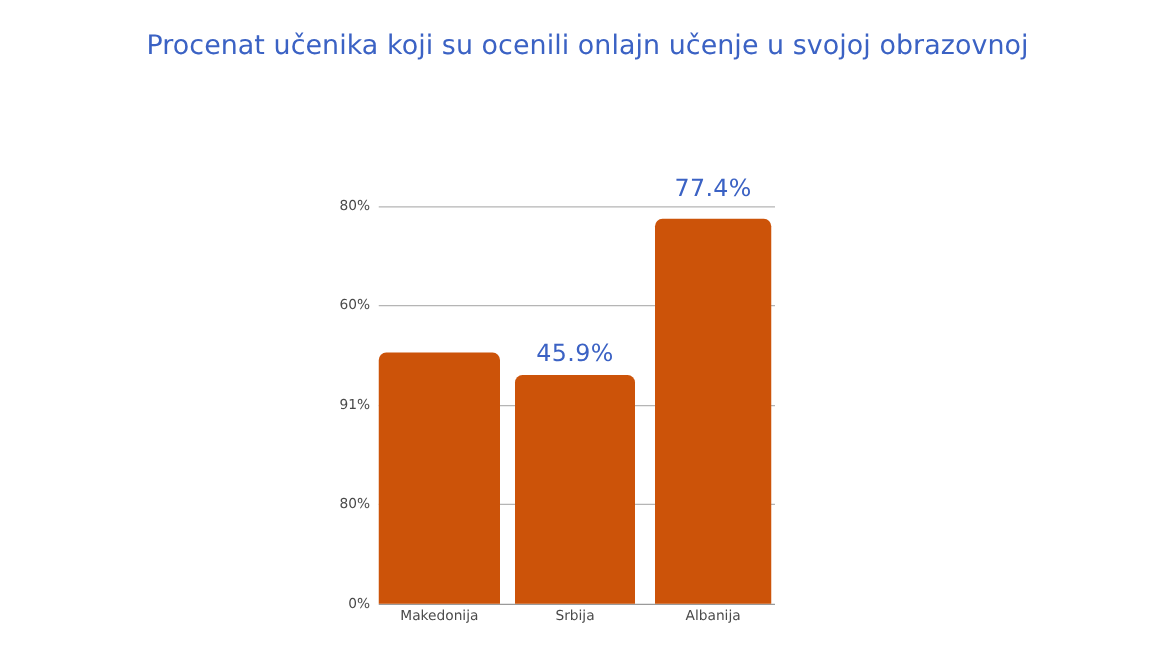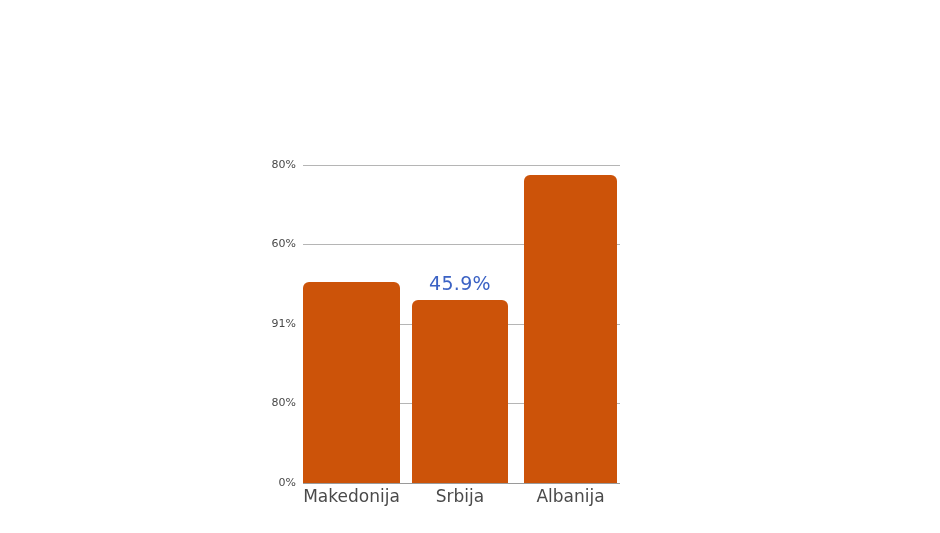--- a/index.html
+++ b/index.html
@@ -89,31 +89,32 @@
     font-size: 19px;
     font-family: "DejaVu Sans", sans-serif;
     white-space: nowrap;
     letter-spacing: 0.3px;
   }
 
   
   .xtick {
     position: absolute;
     text-align: center;
-    font-size: 17px;
+    font-size: 11px;
     color: #4a4a4a;
     font-family: "DejaVu Sans", sans-serif;
     white-space: nowrap;
     top: 486px;
   }
 </style>
 </head>
 <body>
 
 <div id="chart-title">
+  <span class="t-line t-line-1">Procenat učenika koji su ocenili onlajn učenje u svojoj obrazovnoj</span>
 </div>
 
 <div id="plot-area">
 
   <div class="gridline" style="top:165px;"></div>
   <div class="gridline" style="top:244px;"></div>
   <div class="gridline" style="top:324px;"></div>
   <div class="gridline" style="top:403px;"></div>
   <div class="gridline baseline" style="top:483px;"></div>
 
@@ -131,18 +132,19 @@
   </div>
   <div class="ytick-wrap" style="top:476px;">
     <span class="ytick">0%</span>
   </div>
 
   <div class="bar" style="left:303px; width:97px; top:282px; height:201px;"></div>
   <div class="bar" style="left:412px; width:96px; top:300px; height:183px;"></div>
   <div class="bar" style="left:524px; width:93px; top:175px; height:308px;"></div>
 
   <div class="bar-label" style="left:412px; width:96px; top:272px;">45.9%</div>
+  <div class="bar-label" style="left:524px; width:93px; top:140px;">77.4%</div>
 
   <div class="xtick" style="left:303px; width:97px;">Makedonija</div>
   <div class="xtick" style="left:412px; width:96px;">Srbija</div>
   <div class="xtick" style="left:524px; width:93px;">Albanija</div>
 
 </div>
 
 </body></html>

